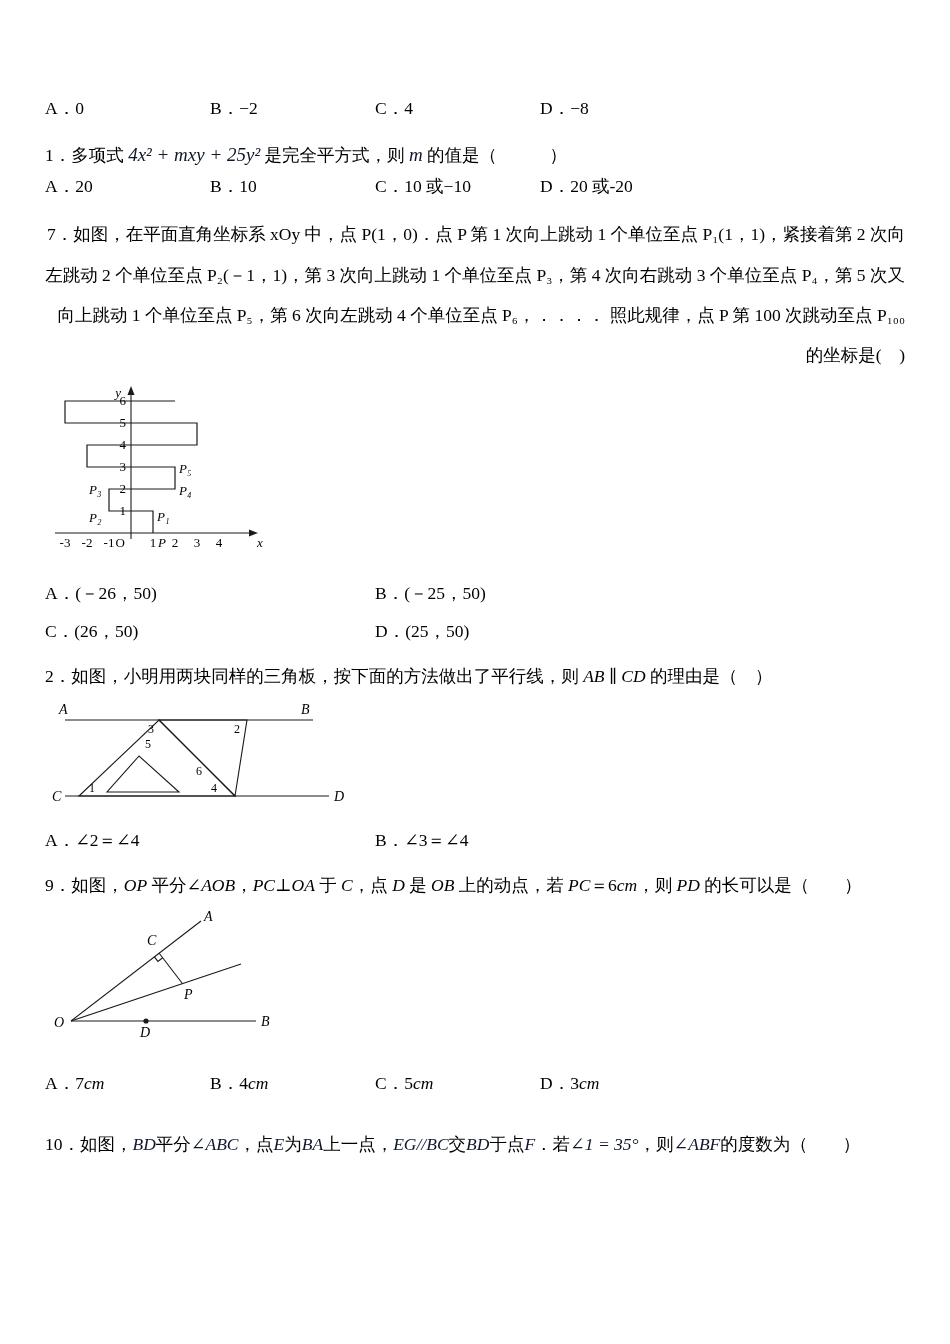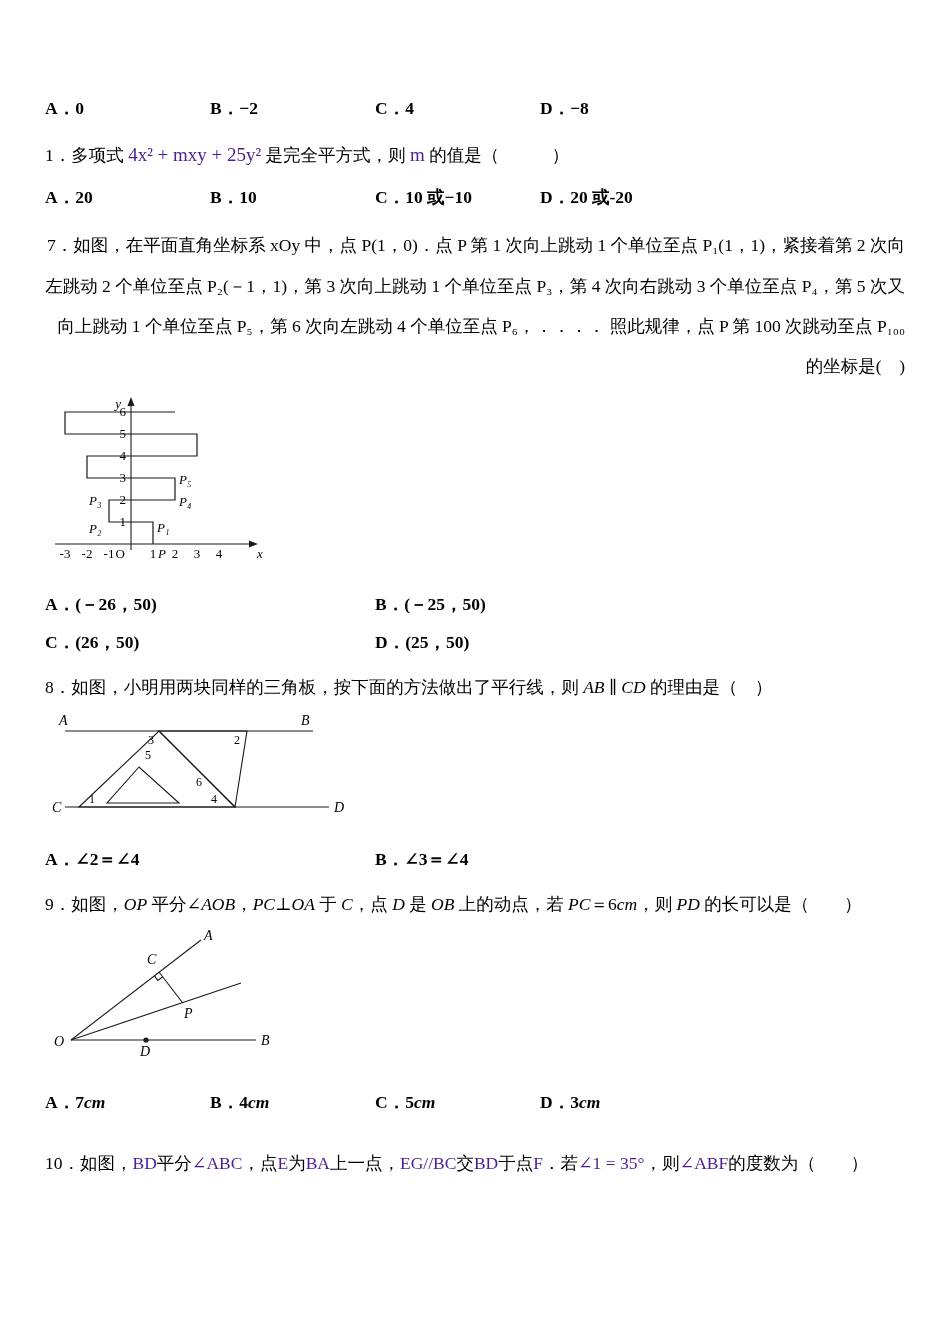--- a/index.html
+++ b/index.html
@@ -5,27 +5,27 @@
   html, body { margin:0; padding:0; }
   body {
     width:950px; min-height:1344px; background:#ffffff; color:#000;
     font-family:"Liberation Serif","DejaVu Serif",serif;
   }
   .page { padding:96px 45px 40px 45px; }
   .qtext { font-size:17.5px; line-height:1.75; }
   .q7text { line-height:2.3;text-align:right; }
   .optrow4 {
     display:grid; grid-template-columns:165px 165px 165px auto;
-    font-weight:700; font-size:17.5px;
+    font-weight:400; font-size:17.5px;
   }
   .optrow2 {
     display:grid; grid-template-columns:330px auto; row-gap:14px;
-    font-weight:700; font-size:17.5px;
+    font-weight:400; font-size:17.5px;
   }
-  .fm { color:#4c1d95; }
+  .fm { font-style:italic; color:#0f172a; }
   .fm-big { font-size:19px; }
   .it { font-style:italic; }
   .figwrap { margin:8px 0 0 6px; }
   svg text { font-family:"Liberation Serif","DejaVu Serif",serif; fill:#000; }
   .axislbl, .ptlbl { font-style:italic; }
 </style>
 </head>
 <body>
 
 <div class="page">
@@ -37,21 +37,21 @@
     <span>D．−8</span>
   </div>
 
   <div class="qtext" style="margin-top:18px">
     <span>1．多项式</span>
     <span class="fm fm-big">4x² + mxy + 25y²</span>
     <span>是完全平方式，则</span>
     <span class="fm fm-big">m</span>
     <span>的值是（　　　）</span>
   </div>
-  <div class="optrow4" style="margin-top:14px">
+  <div class="optrow4" style="margin-top:3px">
     <span>A．20</span>
     <span>B．10</span>
     <span>C．10 或−10</span>
     <span>D．20 或-20</span>
   </div>
 
   <div class="qtext q7text" style="margin-top:16px">7．如图，在平面直角坐标系 xOy 中，点 P(1，0)．点 P 第 1 次向上跳动 1 个单位至点 P₁(1，1)，紧接着第 2 次向左跳动 2 个单位至点 P₂(－1，1)，第 3 次向上跳动 1 个单位至点 P₃，第 4 次向右跳动 3 个单位至点 P₄，第 5 次又向上跳动 1 个单位至点 P₅，第 6 次向左跳动 4 个单位至点 P₆，．．．． 照此规律，点 P 第 100 次跳动至点 P₁₀₀ 的坐标是(　)</div>
 
   <div class="figwrap">
     <svg width="230" height="178" viewBox="0 0 230 178">
@@ -90,21 +90,21 @@
   </div>
 
   <div class="optrow2" style="margin-top:16px">
     <span>A．(－26，50)</span>
     <span>B．(－25，50)</span>
     <span>C．(26，50)</span>
     <span>D．(25，50)</span>
   </div>
 
   <div class="qtext" style="margin-top:18px">
-    <span>8．如图，小明用两块同样的三角板，按下面的方法做出了平行线，则 </span>
+    <span>2．如图，小明用两块同样的三角板，按下面的方法做出了平行线，则 </span>
     <span class="it">AB</span>
     <span>∥</span>
     <span class="it">CD</span>
     <span> 的理由是（　）</span>
   </div>
 
   <div class="figwrap">
     <svg width="330" height="112" viewBox="0 0 330 112">
       <g stroke="#1a1a1a" stroke-width="1.1" fill="none">
         <line x1="14" y1="20" x2="262" y2="20"></line>
@@ -123,21 +123,21 @@
         <text x="38" y="92">1</text>
         <text x="183" y="33">2</text>
         <text x="97" y="33">3</text>
         <text x="160" y="92">4</text>
         <text x="94" y="48">5</text>
         <text x="145" y="75">6</text>
       </g>
     </svg>
   </div>
 
-  <div class="optrow2" style="margin-top:20px">
+  <div class="optrow2" style="margin-top:12px">
     <span>A．∠2＝∠4</span>
     <span>B．∠3＝∠4</span>
   </div>
 
   <div class="qtext" style="margin-top:18px">
     <span>9．如图，</span><span class="it">OP</span><span> 平分∠</span><span class="it">AOB</span><span>，</span><span class="it">PC</span><span>⊥</span><span class="it">OA</span><span> 于 </span><span class="it">C</span><span>，点 </span><span class="it">D</span><span> 是 </span><span class="it">OB</span><span> 上的动点，若 </span><span class="it">PC</span><span>＝6</span><span class="it">cm</span><span>，则 </span><span class="it">PD</span><span> 的长可以是（　　）</span>
   </div>
 
   <div class="figwrap">
     <svg width="250" height="140" viewBox="0 0 250 140">

